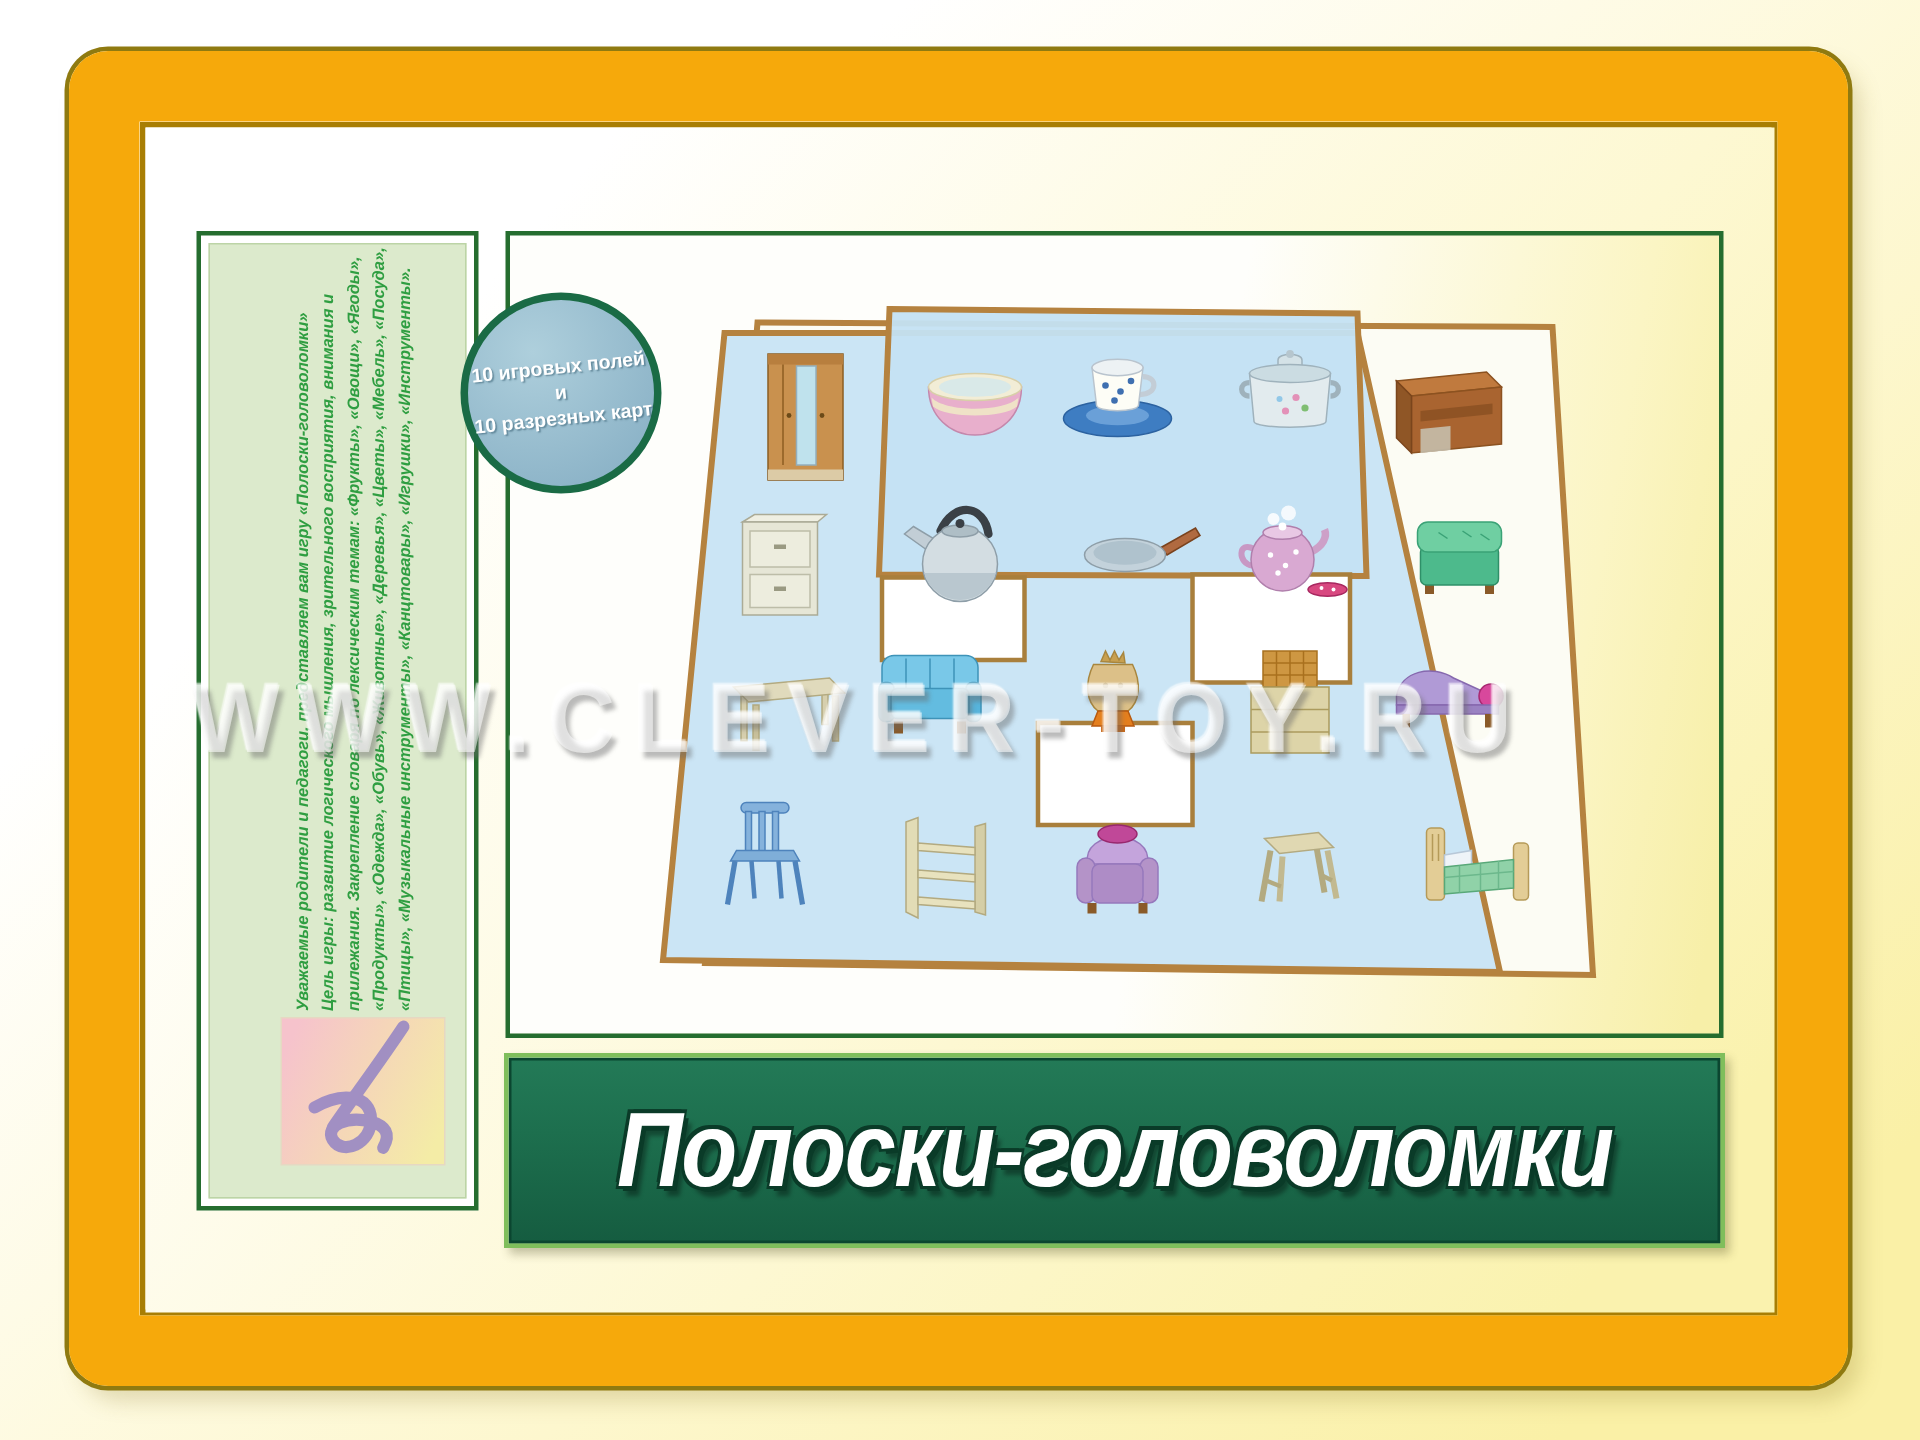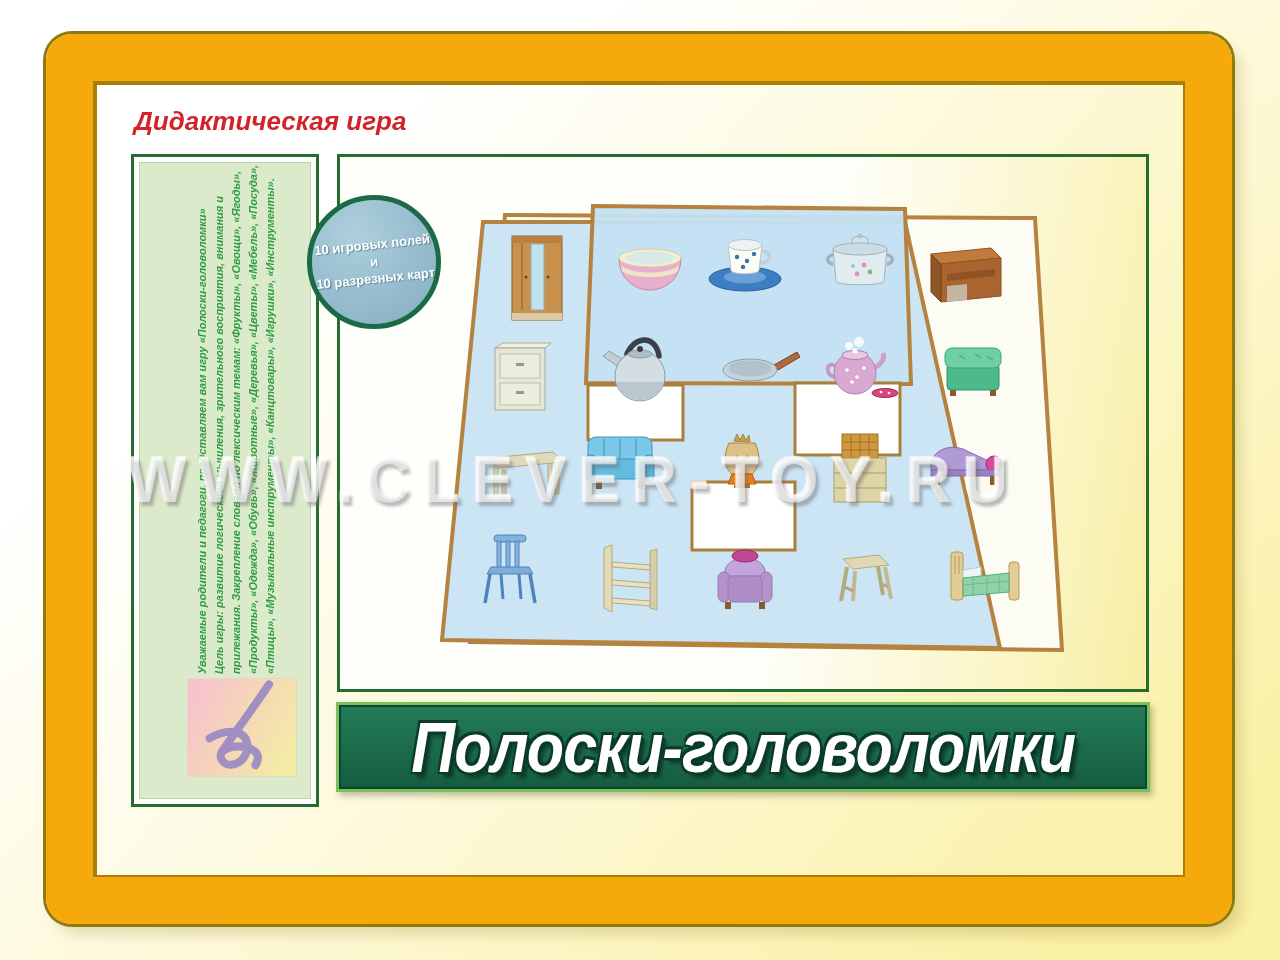--- a/index.html
+++ b/index.html
@@ -27,42 +27,41 @@
          background:radial-gradient(circle at 35% 28%,#AECFDC,#8DB4C8 78%);
          border:5px solid #1A6B45;box-sizing:border-box;z-index:6;
          display:flex;align-items:center;justify-content:center;}
   .badge-text{transform:rotate(-6deg);text-align:center;color:#fff;
               font:700 13px/1.3 "Liberation Sans",sans-serif;
               text-shadow:1px 1px 1px rgba(40,80,100,.5);}
   .main-panel{position:absolute;left:337px;top:154px;width:812px;height:538px;
               border:3px solid #256D2F;box-sizing:border-box;
               background:linear-gradient(100deg,#FEFEFB 55%,#FBF5C4 85%,#F7EFA8 98%);}
   .board{position:absolute;left:430px;top:196px;width:650px;height:465px;z-index:3;}
-  .banner{position:absolute;left:336px;top:702px;width:814px;height:90px;box-sizing:border-box;
+  .banner{position:absolute;left:336px;top:702px;width:814px;height:130px;box-sizing:border-box;
           background:linear-gradient(180deg,#237A57,#1D6F4E 40%,#155C40);
           border:3px solid #7FBE5C;box-shadow:inset 0 0 0 2px #0B4630,3px 4px 6px rgba(60,60,20,.3);
           display:flex;align-items:center;justify-content:center;z-index:4;}
   .banner-text{font:italic 800 63px/1 "Liberation Sans",sans-serif;letter-spacing:-1px;
                transform:scaleX(.97) scaleY(1.12);color:#fff;white-space:nowrap;
                text-shadow:-2px -2px 0 #0A3B28,2px -2px 0 #0A3B28,-2px 2px 0 #0A3B28,
                            3px 3px 0 #0A3B28,5px 6px 3px rgba(0,0,0,.35);}
   .watermark{position:absolute;left:128px;top:444px;width:1040px;z-index:30;pointer-events:none;
              font:700 62px/1.15 "Liberation Sans",sans-serif;letter-spacing:12px;white-space:nowrap;
              color:rgba(255,255,255,.55);transform:scaleY(1.05);
              text-shadow:3px 4px 3px rgba(105,105,105,.45),-1px -1px 1px rgba(255,255,255,.65);}
 </style>
 </head>
 <body>
 
 <div class="stage">
 
   <div class="gold-frame"></div>
   <div class="interior"></div>
 
-  <div class="hdr-red">Дидактическая игра</div>
 
   <div class="sidebar">
     <div class="sidebar-inner">
       <div class="side-text">
         <span>Уважаемые родители и педагоги, представляем вам игру «Полоски-головоломки»</span>
         <span>Цель игры: развитие логического мышления, зрительного восприятия, внимания и</span>
         <span>прилежания. Закрепление словаря по лексическим темам: «Фрукты», «Овощи», «Ягоды»,</span>
         <span>«Продукты», «Одежда», «Обувь», «Животные», «Деревья», «Цветы», «Мебель», «Посуда»,</span>
         <span>«Птицы», «Музыкальные инструменты», «Канцтовары», «Игрушки», «Инструменты».</span>
       </div>

